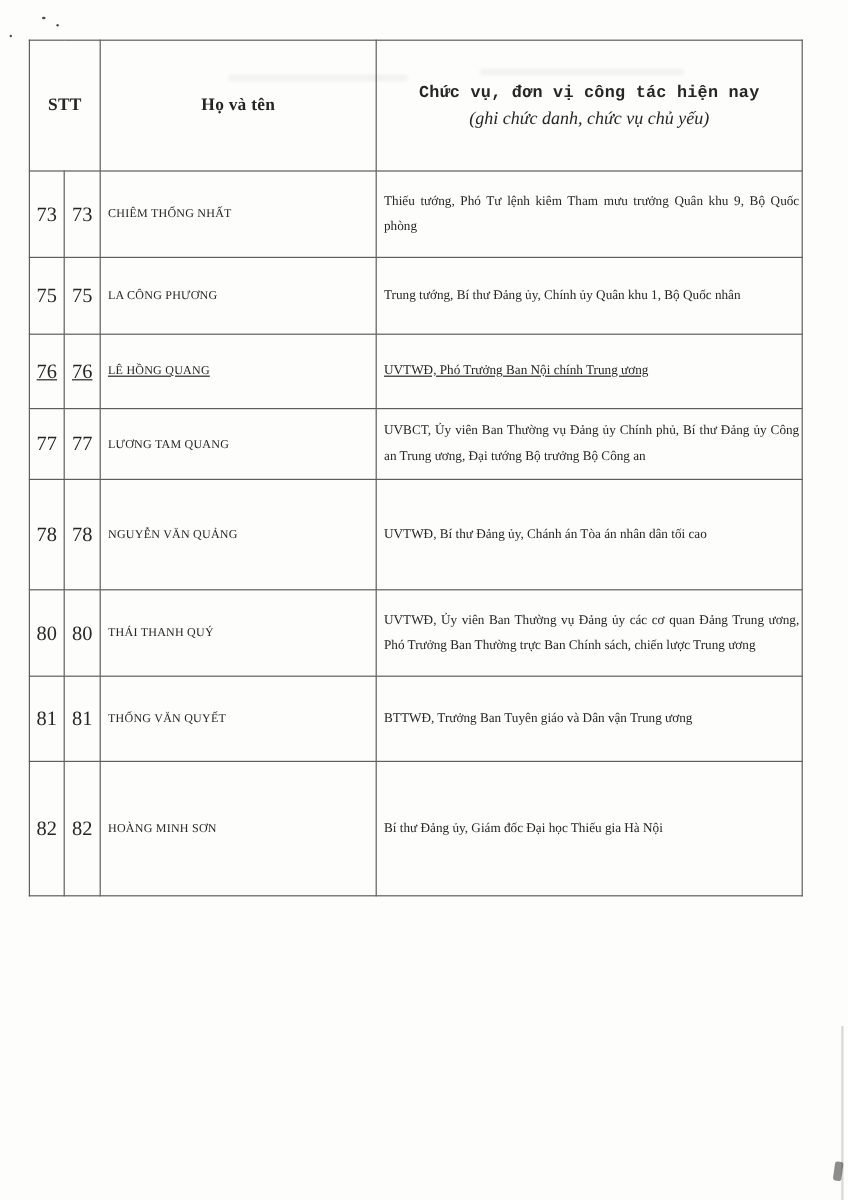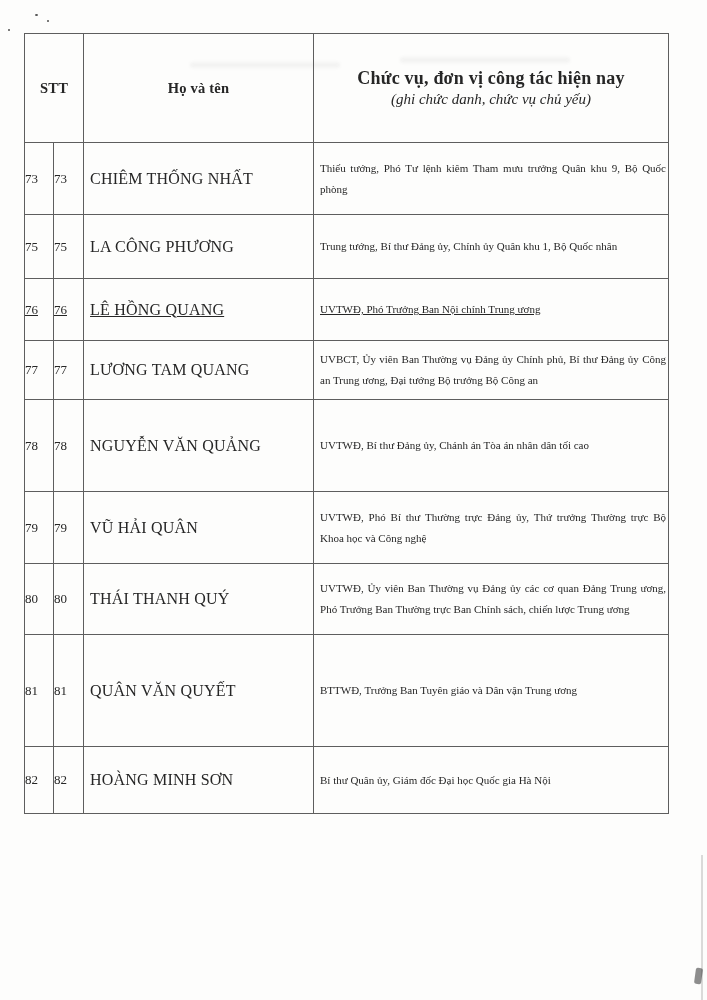--- a/index.html
+++ b/index.html
@@ -38,48 +38,49 @@
   thead tr { height: 109px; }
   th.h-stt, th.h-name {
     font-weight: bold;
     font-size: 14.5px;
     text-align: center;
     letter-spacing: 0.2px;
   }
   th.h-pos { text-align: center; font-weight: normal; }
   .h-pos .pos-title {
     font-weight: bold;
-    font-size: 18px;
+    font-size: 14px;
     line-height: 22px;
     letter-spacing: 0.2px;
+    font-family: Liberation Mono, monospace;
   }
   .h-pos .pos-sub {
     font-style: italic;
     font-size: 15px;
     line-height: 21px;
   }
 
   
   tbody tr:nth-child(1)  { height: 72px; }
   tbody tr:nth-child(2)  { height: 64px; }
   tbody tr:nth-child(3)  { height: 62px; text-decoration: underline; }
   tbody tr:nth-child(4)  { height: 59px; }
   tbody tr:nth-child(5)  { height: 92px; padding-left: 48px; }
   tbody tr:nth-child(6)  { height: 72px; }
   tbody tr:nth-child(7)  { height: 71px; }
   tbody tr:nth-child(8)  { height: 112px; }
   tbody tr:nth-child(9)  { height: 67px; }
   tbody tr:nth-child(10) { height: 71px; }
 
   td.c-num {
-    text-align: left;
-    font-size: 13px;
+    text-align: center;
+    font-size: 17px;
   }
   td.c-name {
-    font-size: 16px;
+    font-size: 10px;
     padding-left: 6px;
     padding-right: 2px;
     letter-spacing: 0.2px;
     white-space: nowrap;
     overflow: hidden;
   }
   td.c-pos {
     font-size: 11px;
     line-height: 21px;
     padding-left: 6px;
@@ -171,37 +172,31 @@
         <td class="c-name">LƯƠNG TAM QUANG</td>
         <td class="c-pos">UVBCT, Ủy viên Ban Thường vụ Đảng ủy Chính phủ, Bí thư Đảng ủy Công an Trung ương, Đại tướng Bộ trưởng Bộ Công an</td>
       </tr>
       <tr>
         <td class="c-num">78</td>
         <td class="c-num">78</td>
         <td class="c-name">NGUYỄN VĂN QUẢNG</td>
         <td class="c-pos">UVTWĐ, Bí thư Đảng ủy, Chánh án Tòa án nhân dân tối cao</td>
       </tr>
       <tr>
-        <td class="c-num">79</td>
-        <td class="c-num">79</td>
-        <td class="c-name">VŨ HẢI QUÂN</td>
-        <td class="c-pos">UVTWĐ, Phó Bí thư Thường trực Đảng ủy, Thứ trưởng Thường trực Bộ Khoa học và Công nghệ</td>
-      </tr>
-      <tr>
         <td class="c-num">80</td>
         <td class="c-num">80</td>
         <td class="c-name">THÁI THANH QUÝ</td>
         <td class="c-pos">UVTWĐ, Ủy viên Ban Thường vụ Đảng ủy các cơ quan Đảng Trung ương, Phó Trưởng Ban Thường trực Ban Chính sách, chiến lược Trung ương</td>
       </tr>
       <tr>
         <td class="c-num">81</td>
         <td class="c-num">81</td>
-        <td class="c-name">QUÂN VĂN QUYẾT</td>
+        <td class="c-name">THỐNG VĂN QUYẾT</td>
         <td class="c-pos">BTTWĐ, Trưởng Ban Tuyên giáo và Dân vận Trung ương</td>
       </tr>
       <tr>
         <td class="c-num">82</td>
         <td class="c-num">82</td>
         <td class="c-name">HOÀNG MINH SƠN</td>
-        <td class="c-pos">Bí thư Quân ủy, Giám đốc Đại học Quốc gia Hà Nội</td>
+        <td class="c-pos">Bí thư Đảng ủy, Giám đốc Đại học Thiếu gia Hà Nội</td>
       </tr>
     </tbody>
 </table>
 
 </body></html>

